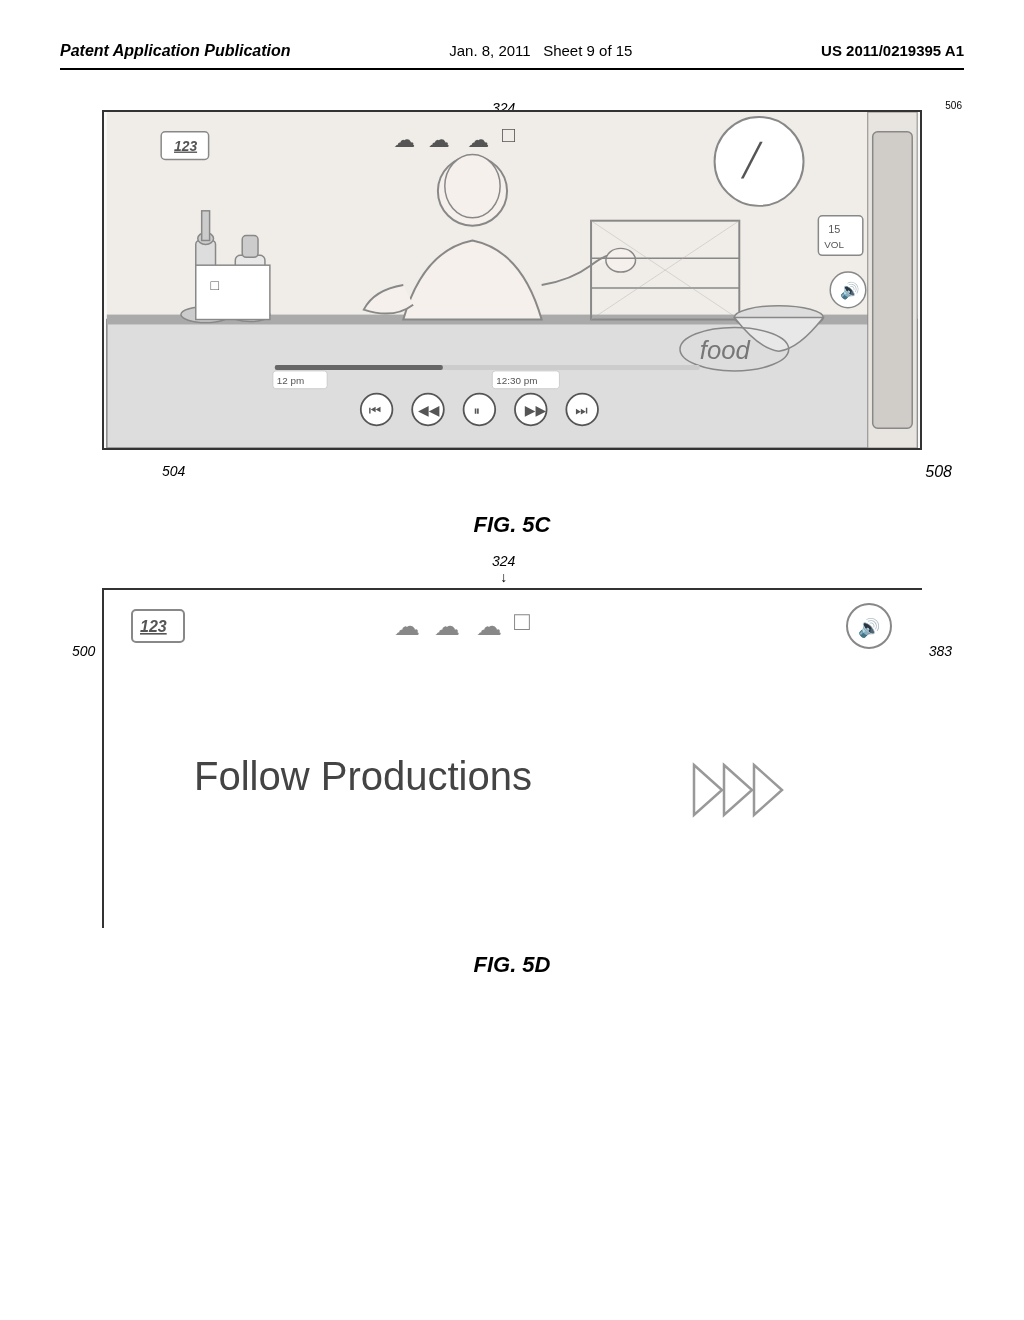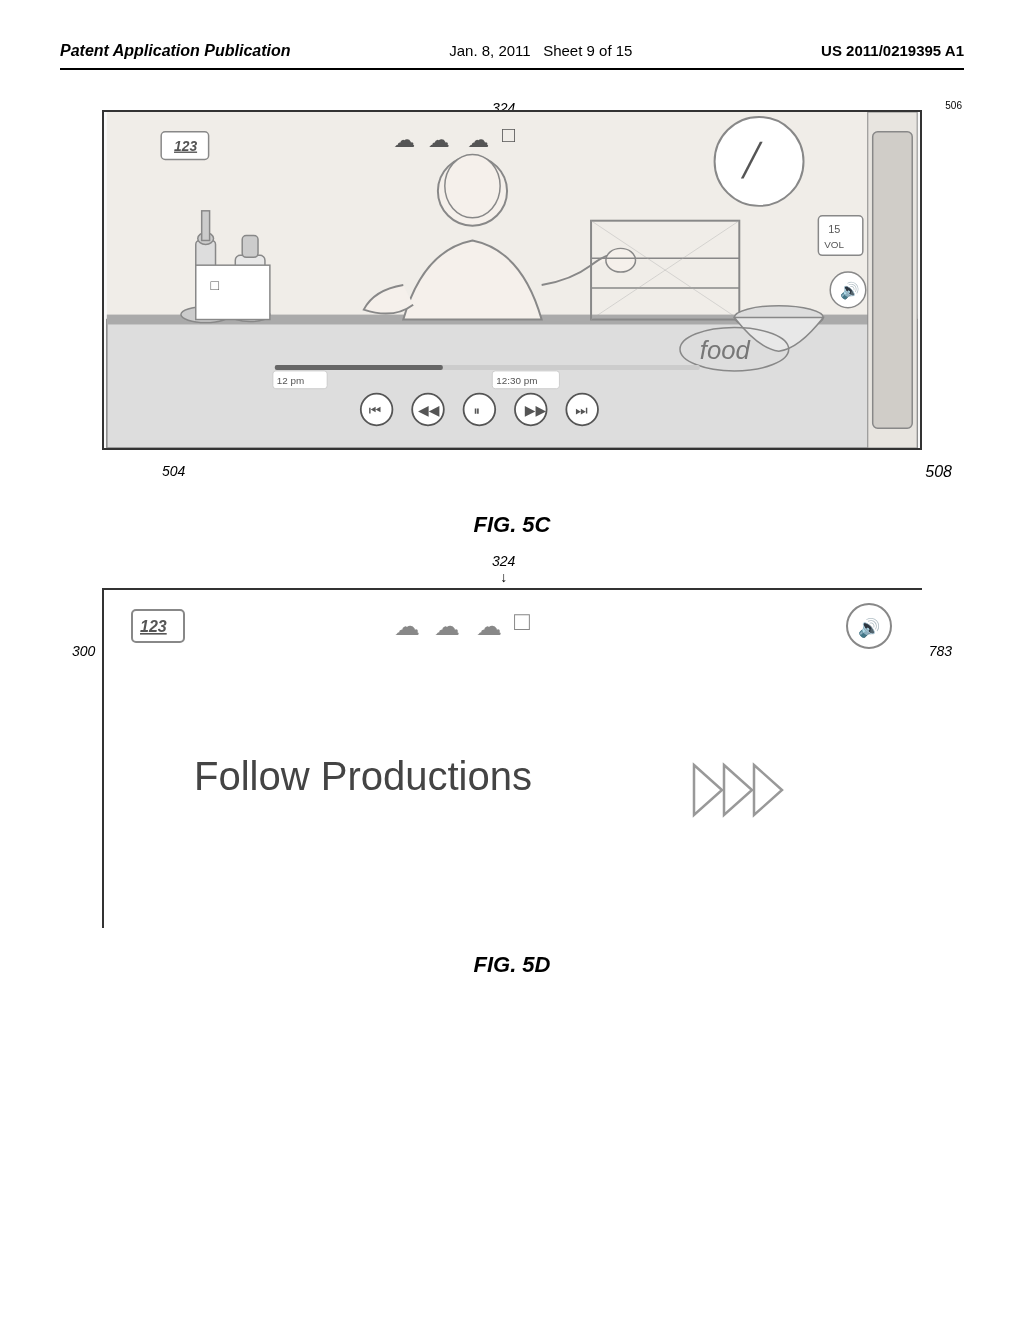--- a/index.html
+++ b/index.html
@@ -223,28 +223,28 @@
       <div style="position:absolute; left:60px; top:5px; font-style:italic; font-size:14px;">504</div>
       <div style="position:absolute; right:-30px; top:5px; font-style:italic; font-size:16px;">508</div>
     </div>
   </div>
 
   <div class="fig-label">FIG. 5C</div>
 
   <div class="fig5d-wrapper">
     <div style="position:relative; width:820px; margin:0 auto;">
 
-      <div style="position:absolute; left:-30px; top:55px; font-style:italic; font-size:14px;">300</div>
+      <div style="position:absolute; left:-30px; top:55px; font-style:italic; font-size:14px;">500</div>
 
       <div style="position:absolute; left:50%; top:-35px; transform:translateX(-20px); text-align:center;">
         <div style="font-style:italic; font-size:14px;">324</div>
         <div style="font-size:14px;">↓</div>
       </div>
 
-      <div style="position:absolute; right:-30px; top:55px; font-style:italic; font-size:14px;">783</div>
+      <div style="position:absolute; right:-30px; top:55px; font-style:italic; font-size:14px;">383</div>
     </div>
 
     <div class="fig5d-box">
       <svg width="820" height="340" viewBox="0 0 820 340" xmlns="http://www.w3.org/2000/svg">
 
         <rect x="0" y="0" width="820" height="340" fill="#fff"></rect>
 
         <text x="290" y="45" font-size="26" fill="#888">☁</text>
         <text x="330" y="45" font-size="26" fill="#888">☁</text>
         <text x="372" y="45" font-size="26" fill="#888">☁</text>

